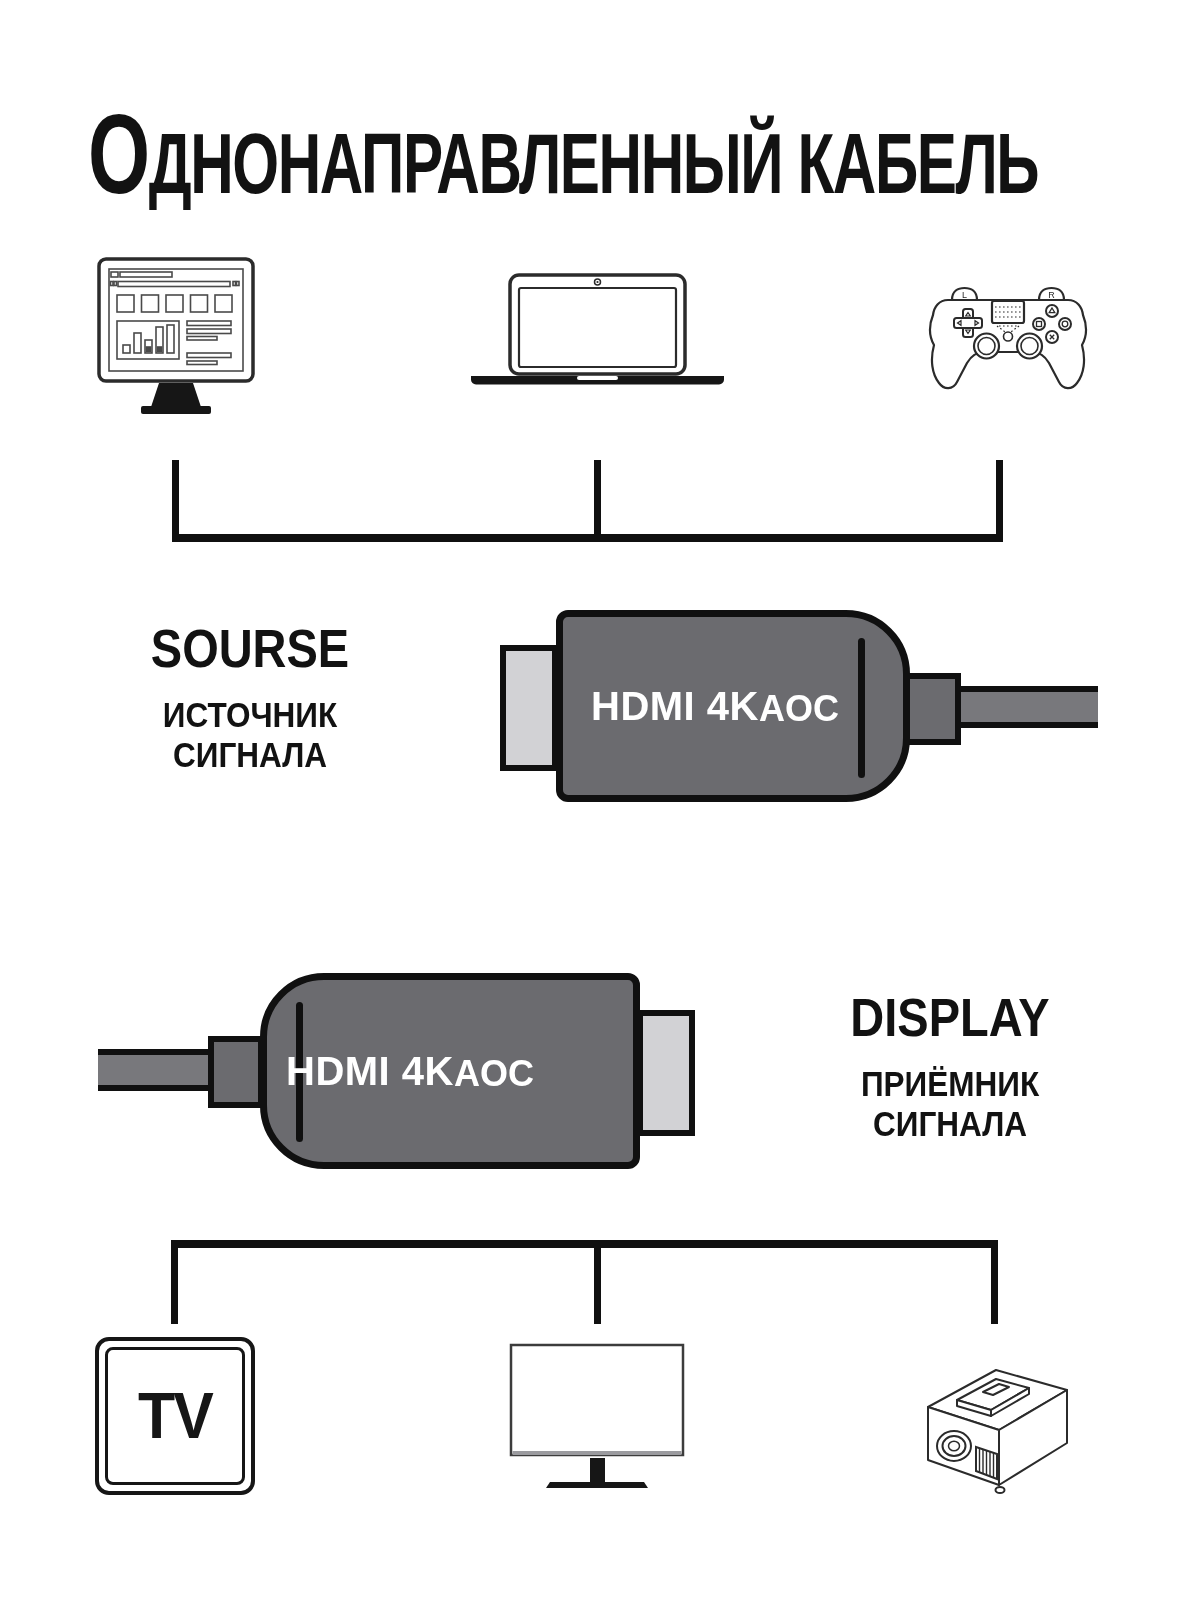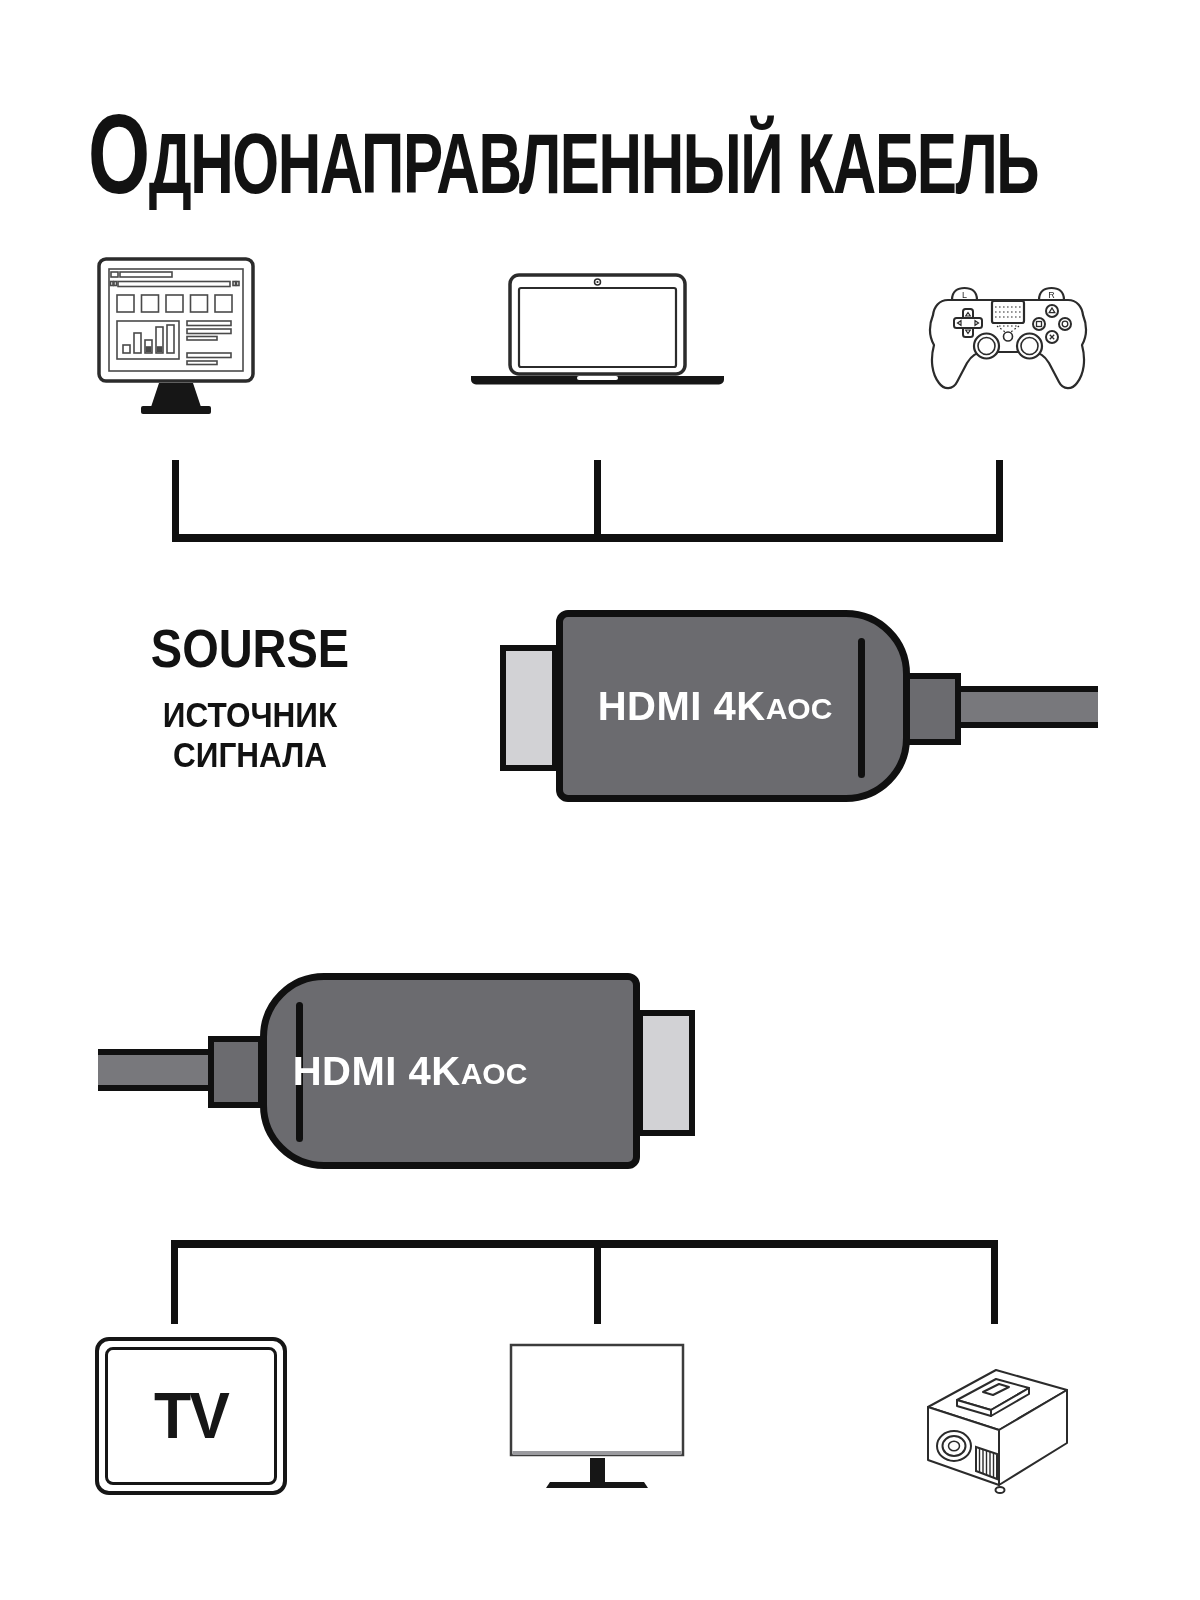--- a/index.html
+++ b/index.html
@@ -36,25 +36,25 @@
   .conn-body.round-right{border-radius:12px 64px 64px 12px;}
   .conn-body.round-left{border-radius:64px 12px 12px 64px;}
   .detail-line{position:absolute;width:7px;background:var(--outline);border-radius:4px;z-index:4;}
   .strain{position:absolute;background:var(--connector-body);border:6px solid var(--outline);z-index:2;}
   .cable{position:absolute;background:var(--cable);border-top:6px solid var(--outline);border-bottom:6px solid var(--outline);z-index:1;}
   .conn-label{
     position:absolute;display:flex;flex-direction:row;align-items:center;justify-content:center;
     color:var(--connector-text);z-index:5;text-align:center;
   }
   .conn-label .l1{font-size:40px;font-weight:bold;letter-spacing:0.5px;}
-  .conn-label .l2{font-size:30px;font-weight:bold;margin-top:6px;}
+  .conn-label .l2{font-size:36px;font-weight:bold;margin-top:6px;}
   
   .icon{position:absolute;}
   .tv-outer{
-    position:absolute;left:95px;top:1337px;width:192px;height:158px;
+    position:absolute;left:95px;top:1337px;width:160px;height:158px;
     border:4px solid #161616;border-radius:14px;background:#fff;
   }
   .tv-inner{position:absolute;inset:6px;border:3px solid #161616;border-radius:8px;
     display:flex;align-items:center;justify-content:center;}
   .tv-text{font-size:64px;font-weight:bold;letter-spacing:-2px;color:#161616;transform:scaleX(0.95);}
   svg{display:block;}
   .gp-label{font-size:9px;font-family:"Liberation Sans",sans-serif;fill:#2b2b2b;}
 </style>
 </head>
 <body>
@@ -178,20 +178,24 @@
     <div class="strain" style="left:208px;top:1036px;width:56px;height:72px"></div>
     <div class="plug-tip" style="left:637px;top:1010px;width:58px;height:126px"></div>
     <div class="conn-body round-left" style="left:260px;top:973px;width:380px;height:196px"></div>
     <div class="detail-line" style="left:296px;top:1002px;height:140px"></div>
     <div class="conn-label" style="left:260px;top:973px;width:380px;height:196px;padding-right:80px">
       <div class="l1">HDMI 4K</div>
       <div class="l2">AOC</div>
     </div>
   </div>
 
+  <div class="side-label" style="left:770px;top:986px;width:360px">
+    <div class="en">DISPLAY</div>
+    <div class="ru">ПРИЁМНИК СИГНАЛА</div>
+  </div>
 
   <div>
     <div class="bar" style="left:171px;top:1240px;width:827px;height:8px"></div>
     <div class="bar" style="left:171px;top:1240px;width:7px;height:84px"></div>
     <div class="bar" style="left:594px;top:1240px;width:7px;height:84px"></div>
     <div class="bar" style="left:991px;top:1240px;width:7px;height:84px"></div>
   </div>
 
   <div class="tv-outer">
     <div class="tv-inner">

